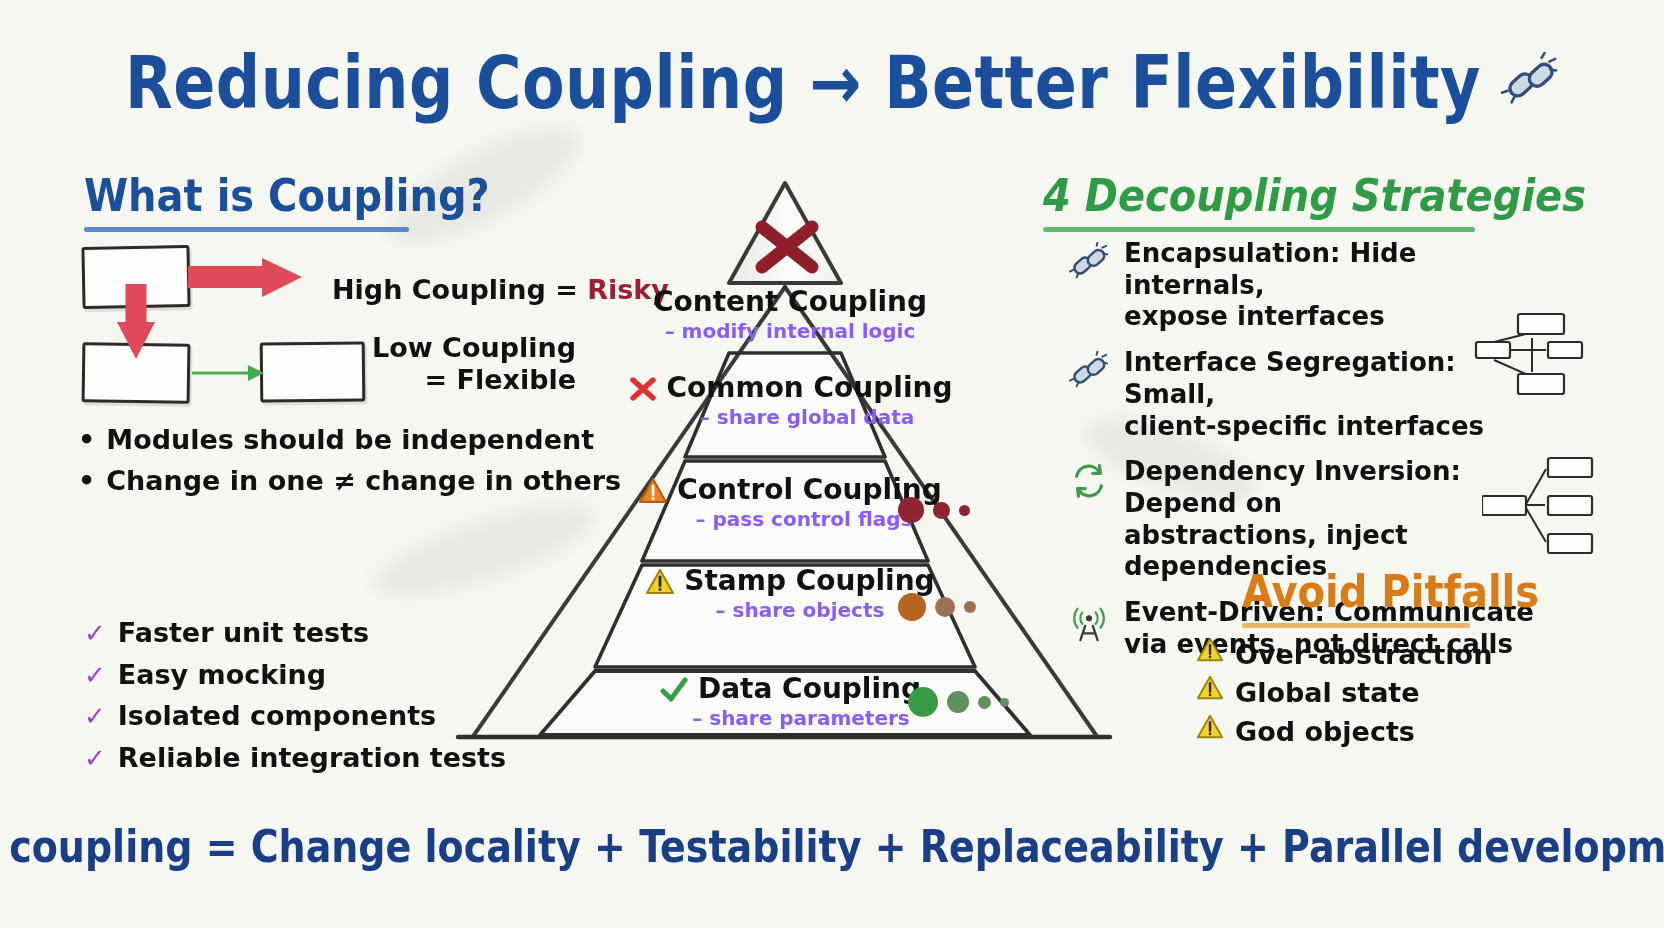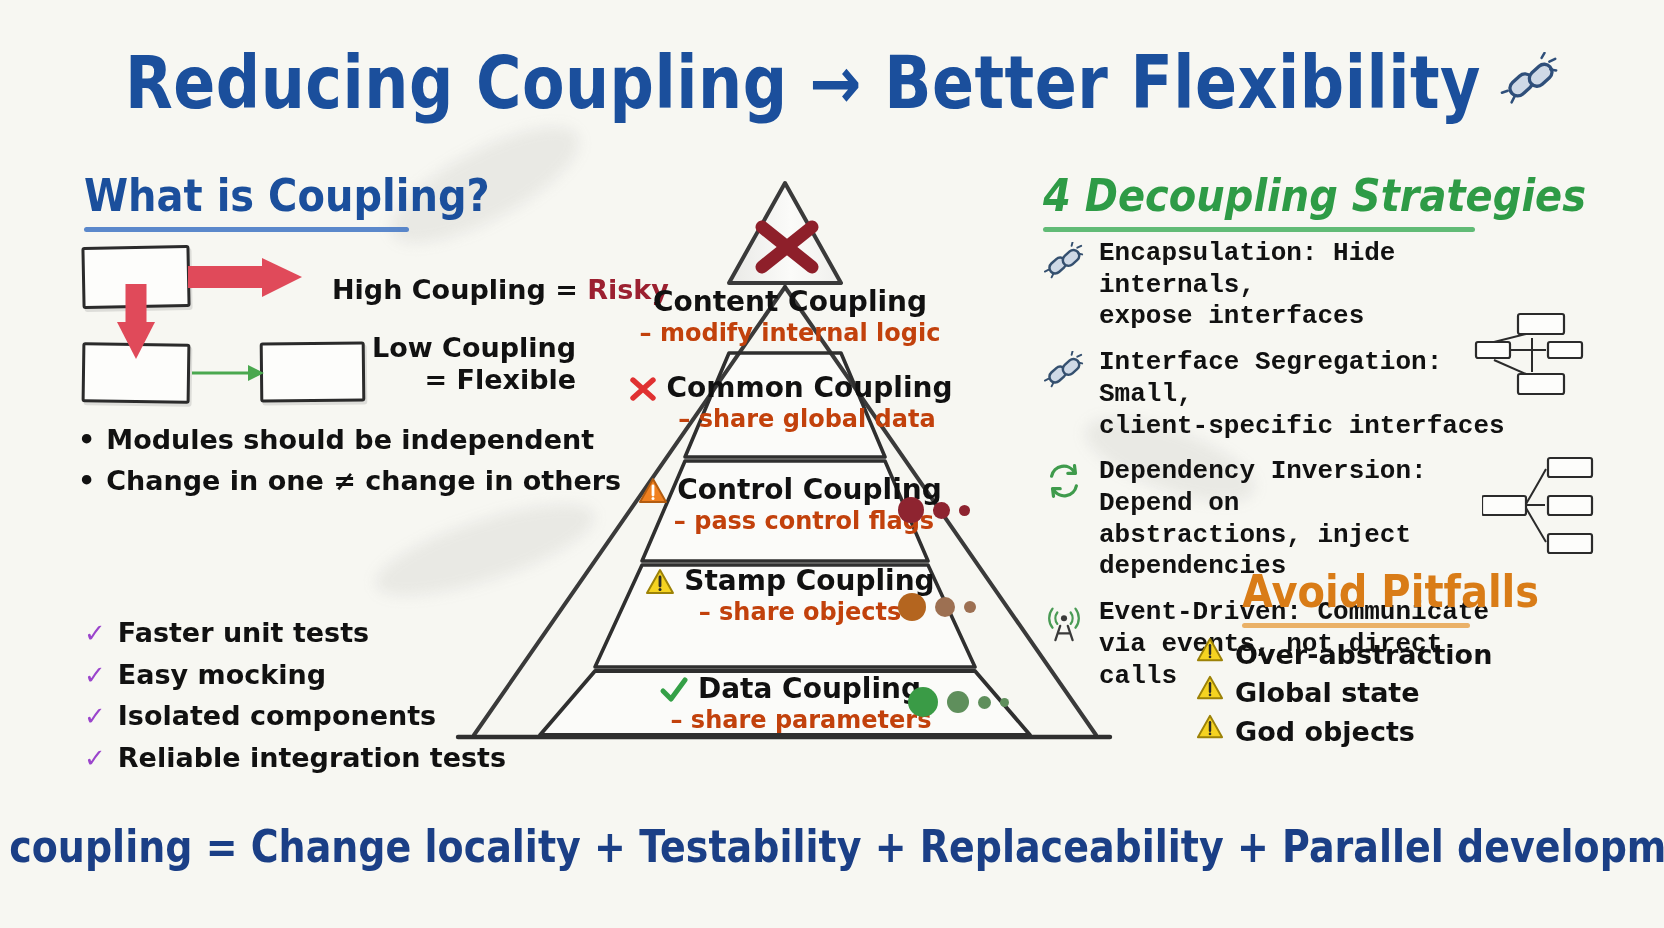--- a/index.html
+++ b/index.html
@@ -72,26 +72,26 @@
 
   #testing-list { position: absolute; top: 612px; left: 84px; }
   .chk-item { font-size: 27px; color: #111; font-weight: 600; line-height: 1.52; display: flex; align-items: baseline; gap: 12px; white-space: nowrap; }
   .chk-mark { color: #9b45cc; font-size: 26px; font-weight: bold; }
 
   
   #pyramid { position: absolute; left: 430px; top: 175px; width: 720px; height: 570px; }
   #pyramid svg { position: absolute; left: 0; top: 0; }
   .pyr-label { position: absolute; text-align: center; white-space: nowrap; }
   .pyr-name { font-size: 28px; font-weight: bold; color: #111; display: flex; align-items: center; gap: 9px; justify-content: center; }
-  .pyr-sub { font-size: 24px; font-weight: 600; color: #c2410c; margin-top: 1px; }
+  .pyr-sub { font-size: 20px; font-weight: 600; color: #8b5cf6; margin-top: 1px; }
   .badge { display: inline-block; width: 30px; height: 28px; position: relative; flex: 0 0 auto; }
   .dots { position: absolute; display: flex; align-items: center; gap: 9px; }
 
   
-  #strategy-list { position: absolute; top: 238px; left: 1043px; width: 470px; font-family: Liberation Mono, monospace; }
+  #strategy-list { position: absolute; top: 238px; left: 1068px; width: 470px; }
   .strat-row { display: flex; gap: 12px; margin-bottom: 14px; }
   .strat-icon { width: 44px; flex: 0 0 44px; padding-top: 4px; }
   .strat-text { font-size: 26px; font-weight: 600; color: #111; line-height: 1.22; }
 
   
   .mini-sketch { position: absolute; }
   #sketch-iseg { left: 1474px; top: 312px; }
   #sketch-event { left: 1482px; top: 456px; }
 
   

